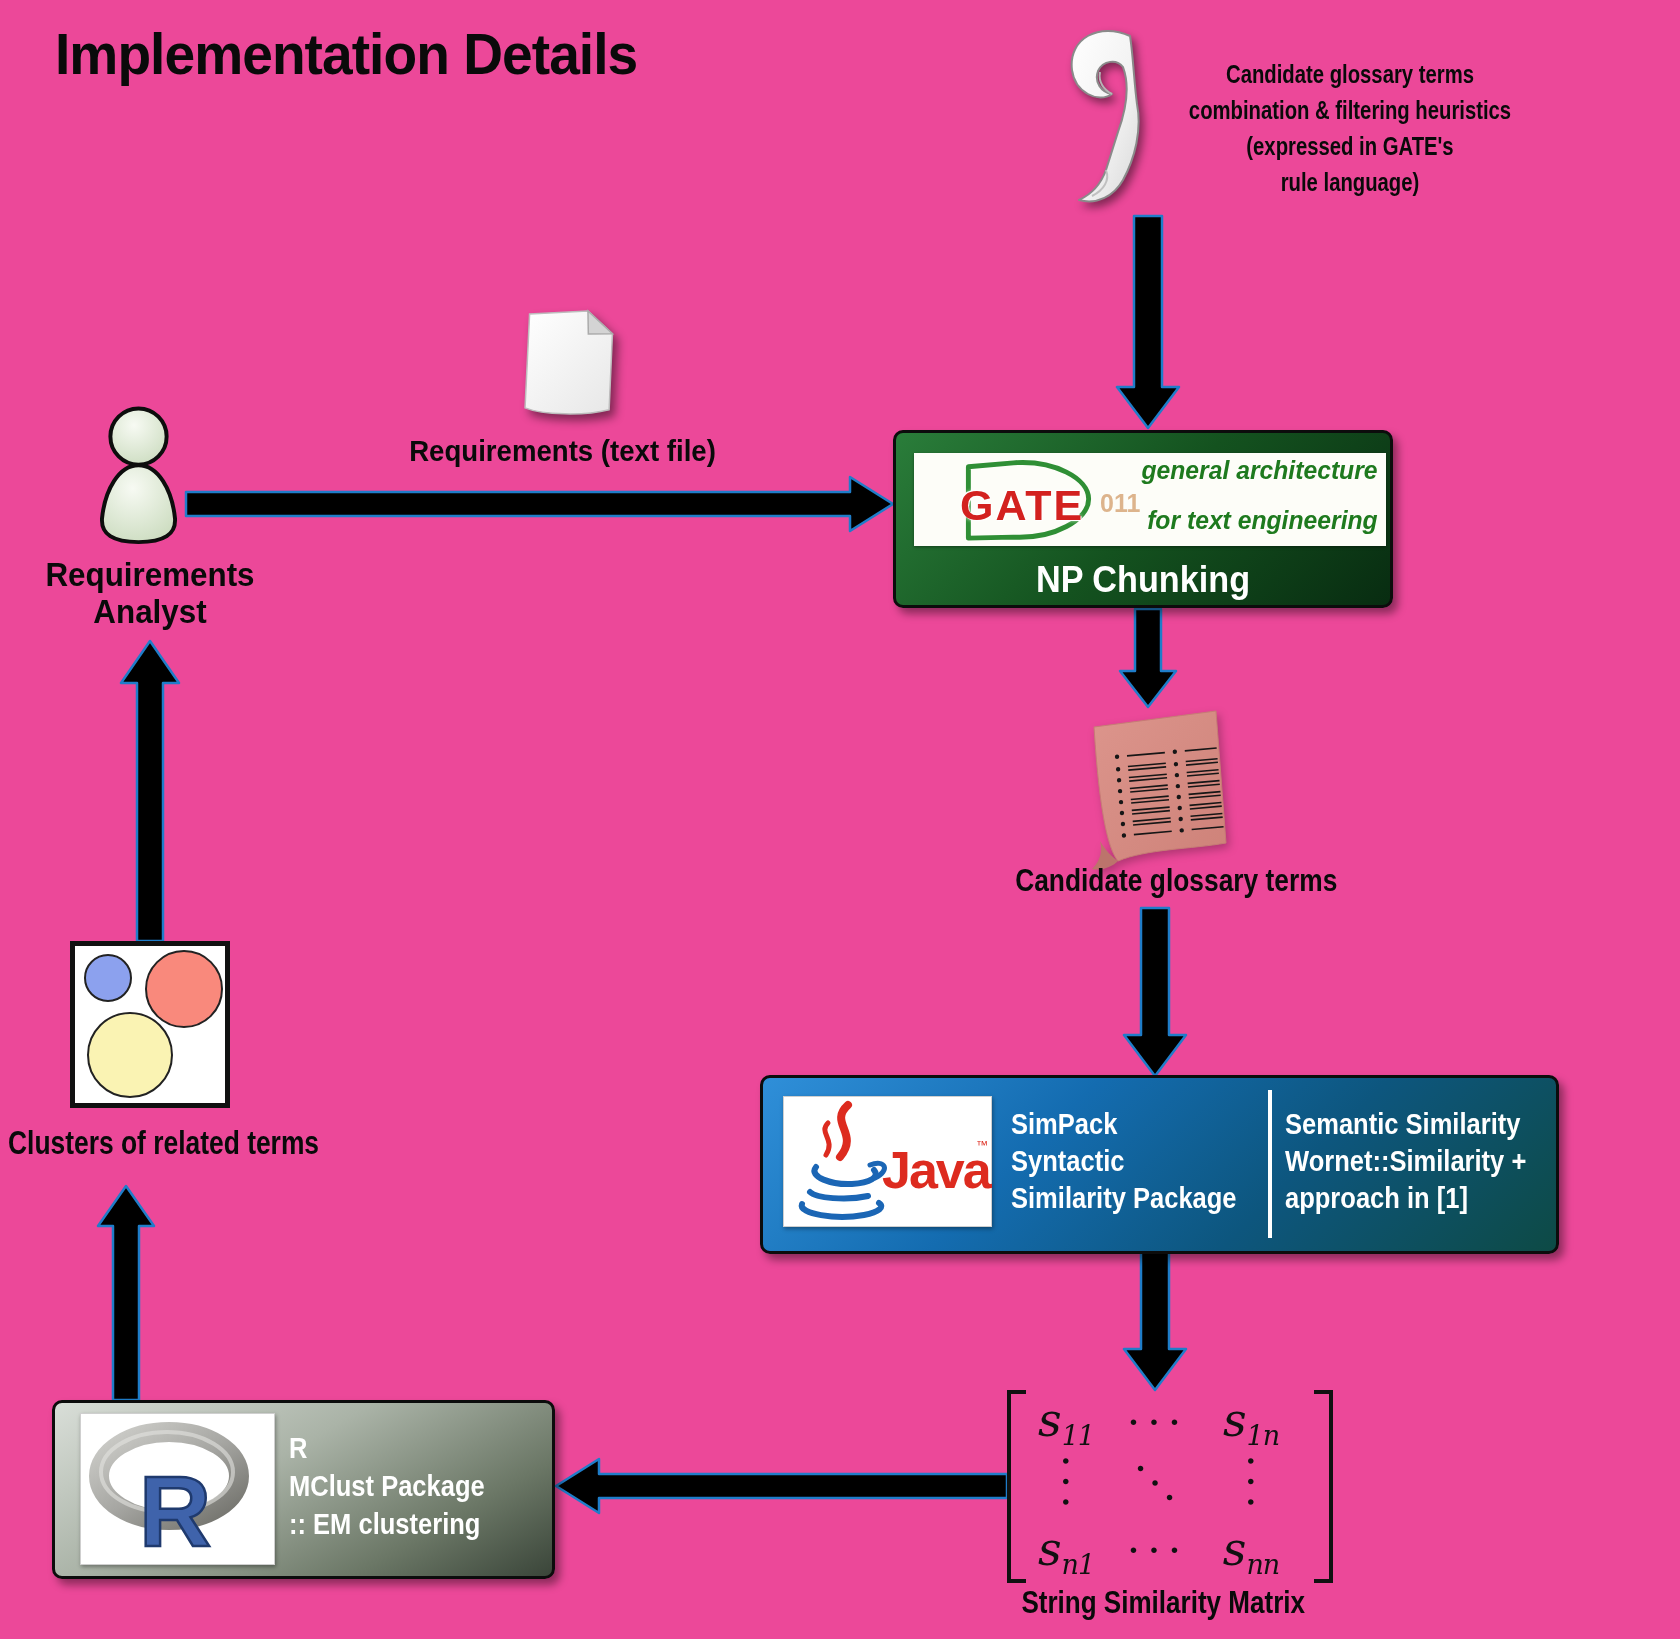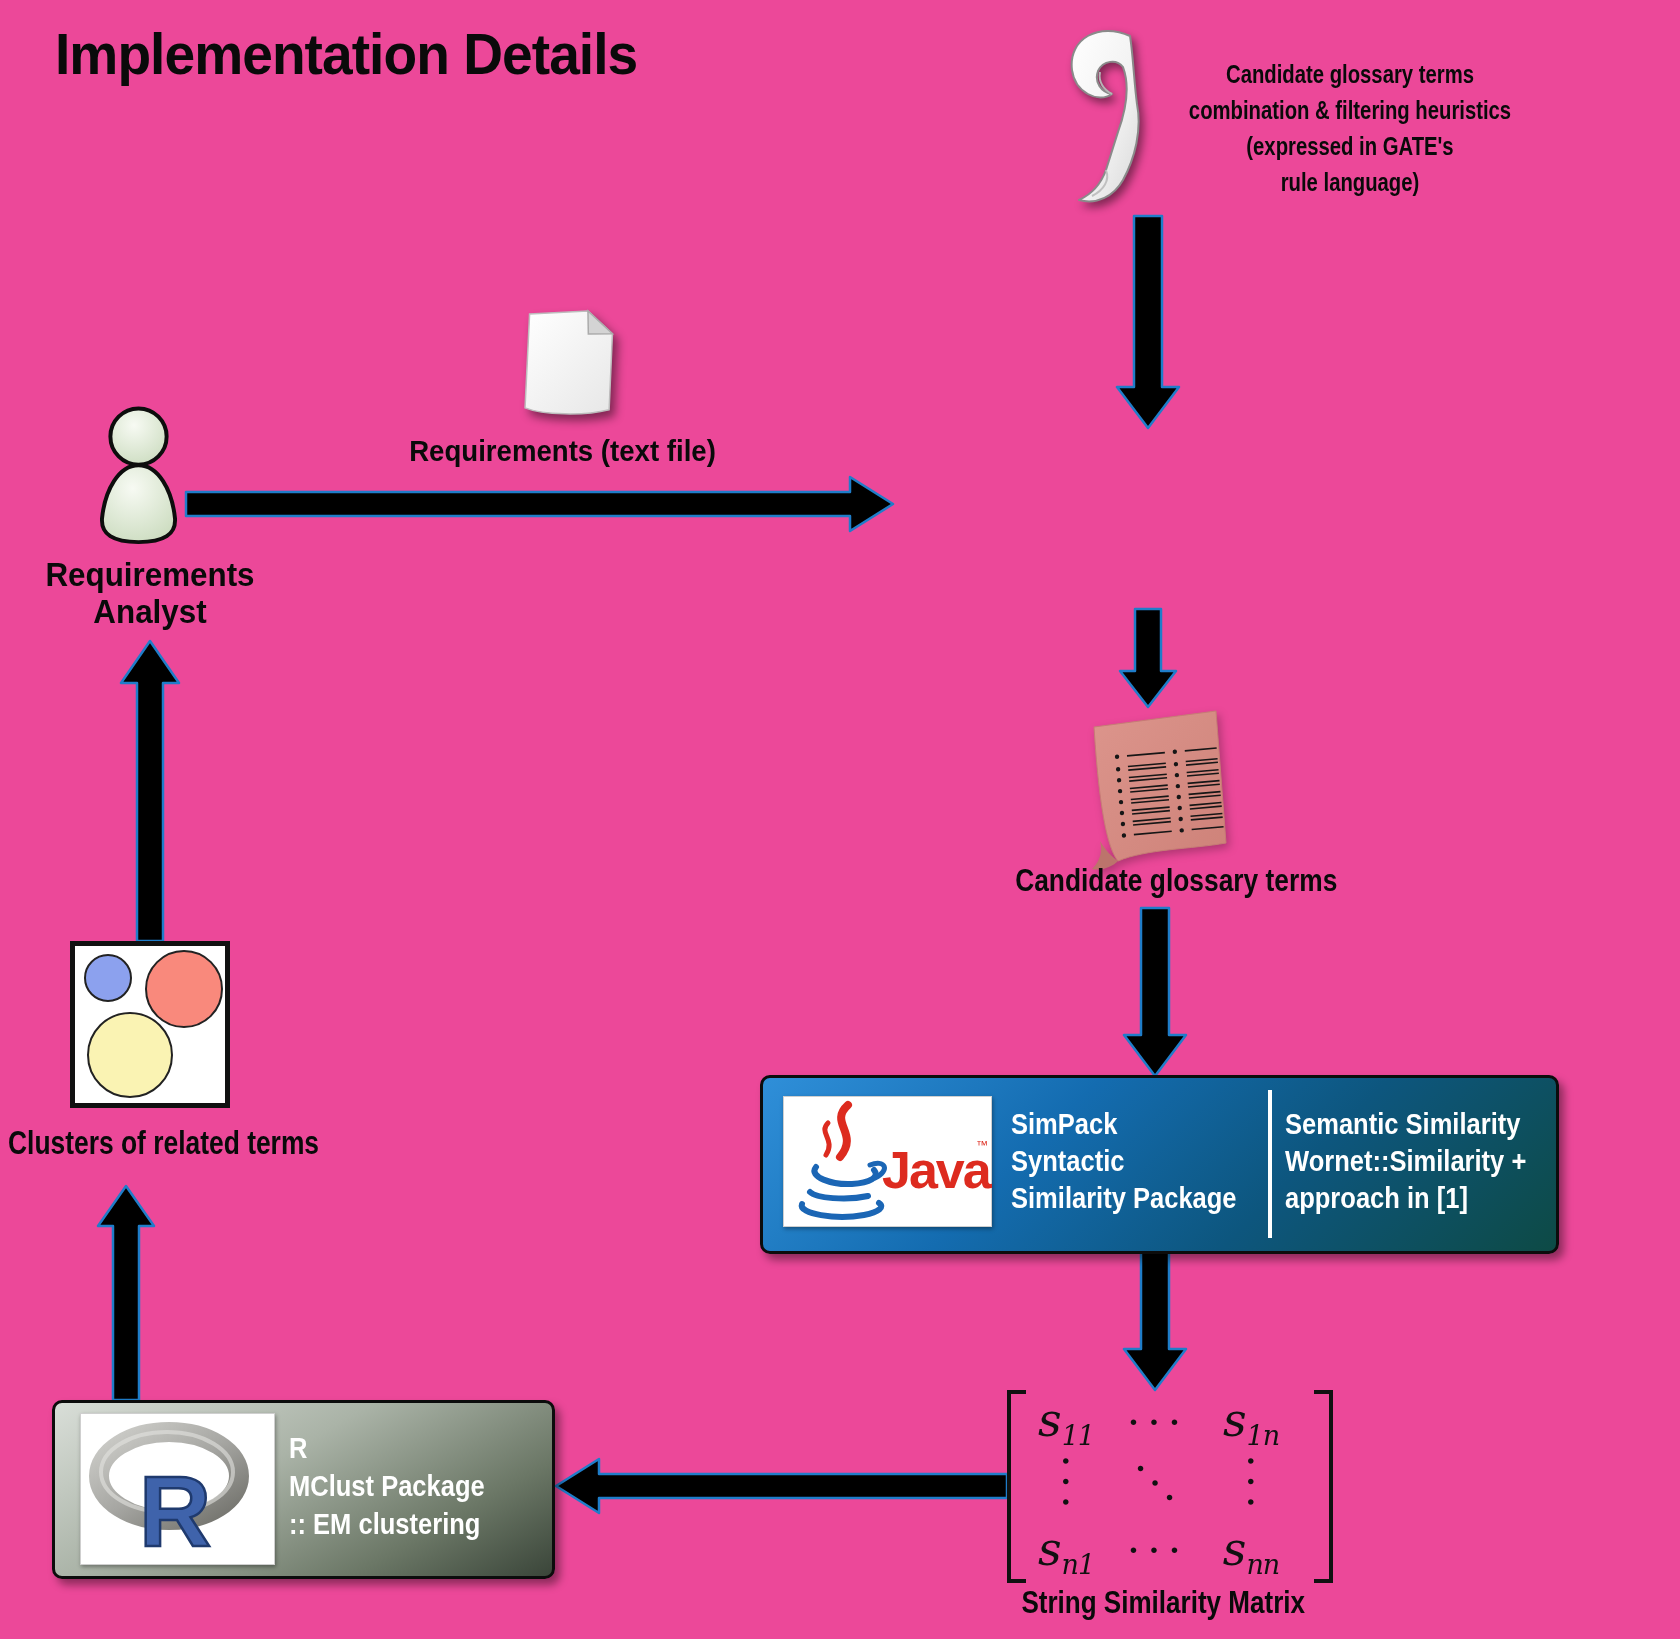--- a/index.html
+++ b/index.html
@@ -140,20 +140,32 @@
           <stop offset="1" stop-color="#e7e7e7"></stop>
       </linearGradient>
     </defs>
     <g transform="rotate(4 70 64)">
       <path d="M24,14 L82,7 L108,28 L110,104 C86,112 44,114 26,108 Z" fill="url(#dg)" stroke="#bdbdbd" stroke-width="1.5"></path>
       <path d="M82,7 L84,30 L108,28 Z" fill="#d4d4d4" stroke="#ababab" stroke-width="1.5"></path>
     </g>
   </svg>
   <div class="abs lbl reqfile-lbl">Requirements (text file)</div>
 
+  <div class="abs bigbox gate-box">
+    <div class="abs gate-strip">
+      <svg class="abs gate-arch" viewBox="0 0 142 90">
+        <path d="M9,85 L9,12 L55,8 C97,5 132,24 132,45 C132,66 97,86 55,84 Z" fill="none" stroke="#2f8f35" stroke-width="5" stroke-linejoin="round"></path>
+      </svg>
+      <div class="abs gate-word">GATE</div>
+      <div class="abs gate-year">011</div>
+      <div class="abs gate-tag gate-tag1">general architecture</div>
+      <div class="abs gate-tag gate-tag2">for text engineering</div>
+    </div>
+    <div class="abs np-lbl">NP Chunking</div>
+  </div>
 
   <svg class="abs pinkdoc-icon" viewBox="0 0 152 172">
     <defs>
       <linearGradient id="pkg" x1="0" y1="0" x2="1" y2="1">
         <stop offset="0" stop-color="#dc958c"></stop>
           <stop offset="1" stop-color="#ce8279"></stop>
       </linearGradient>
     </defs>
     <path d="M14,24 L136,8 L146,140 C112,146 66,146 38,158 C30,148 20,120 14,24 Z" fill="url(#pkg)" stroke="#c57c74" stroke-width="1"></path>
     <path d="M38,158 C32,164 22,168 12,166 C20,158 23,148 20,138 C26,148 32,154 38,158 Z" fill="#bc746c"></path>

